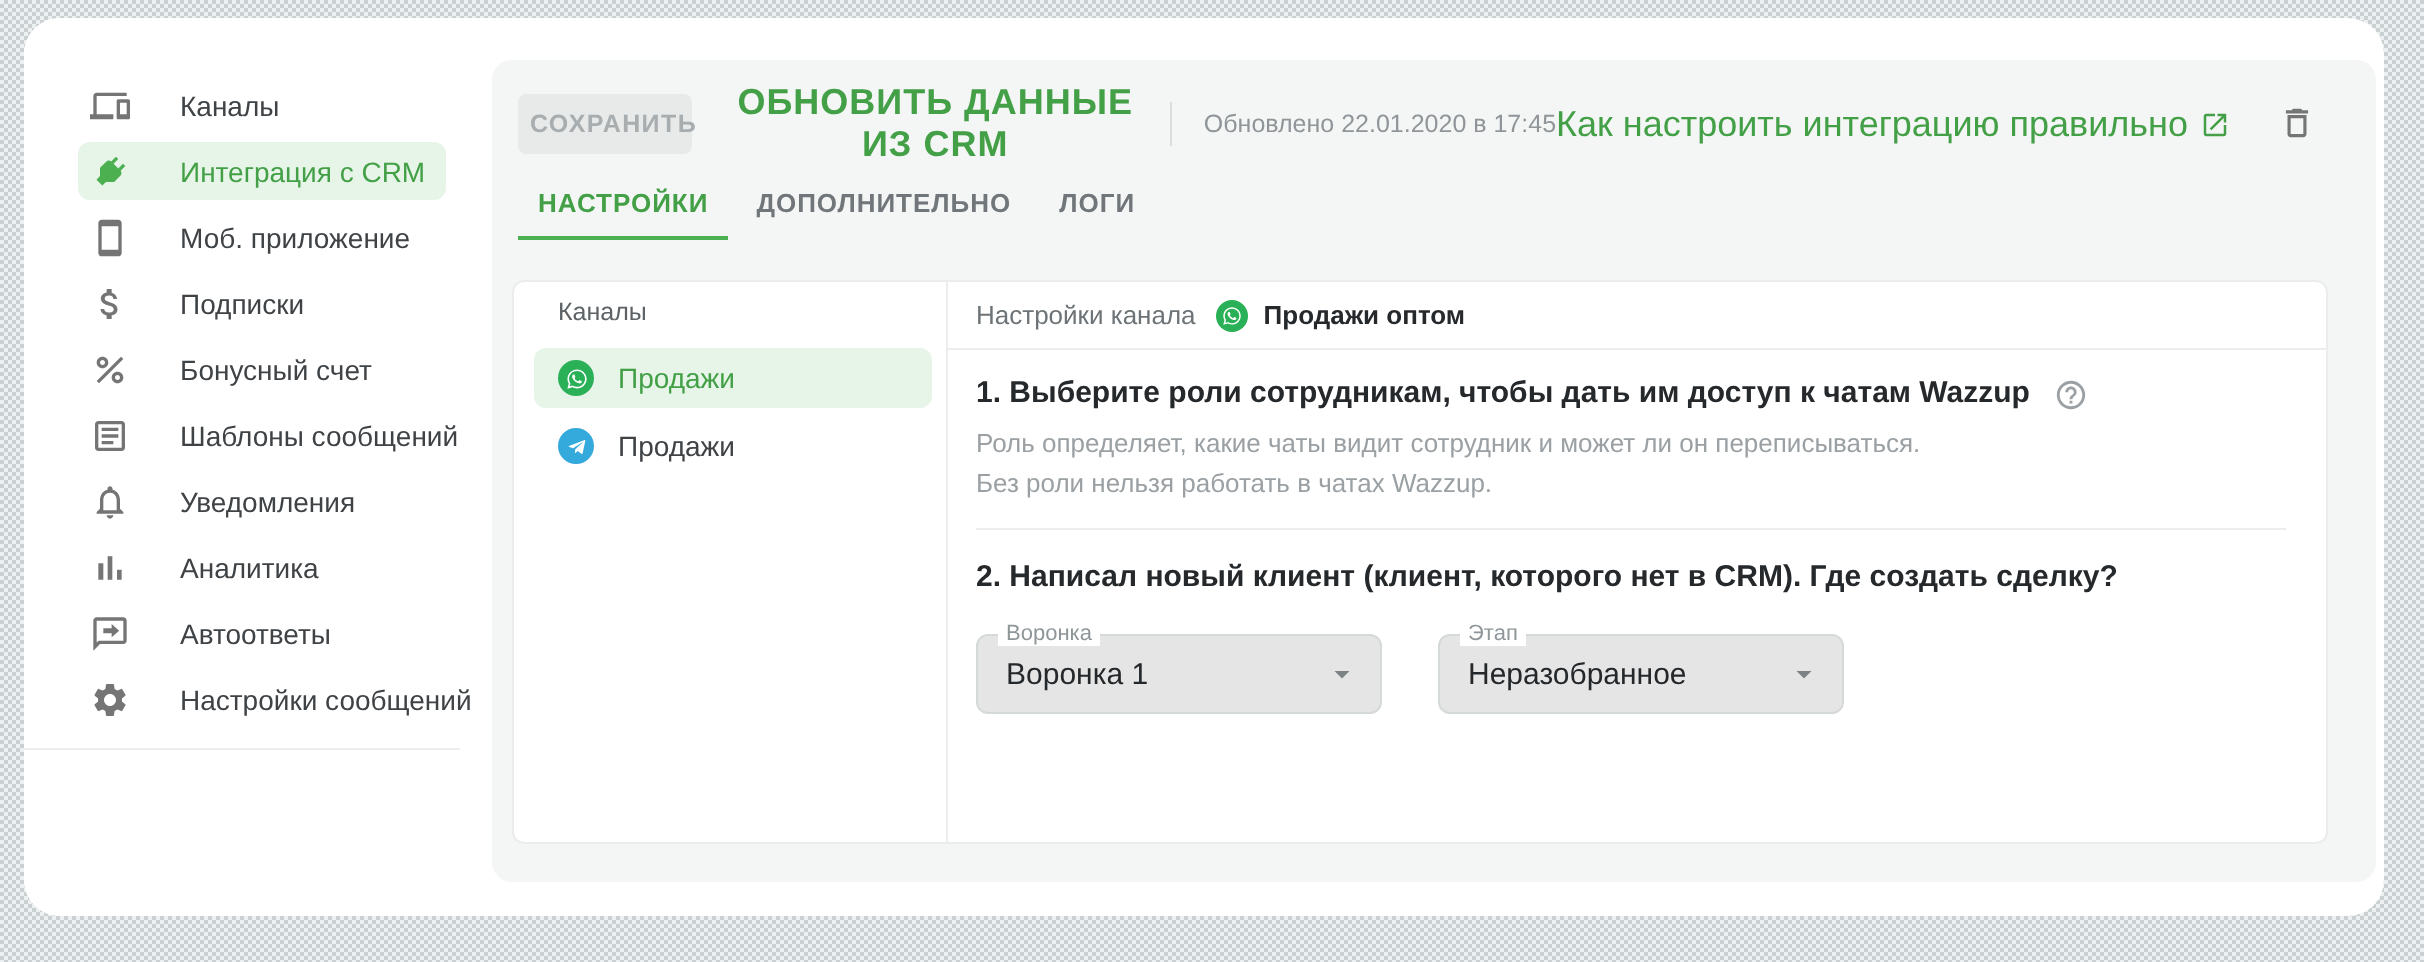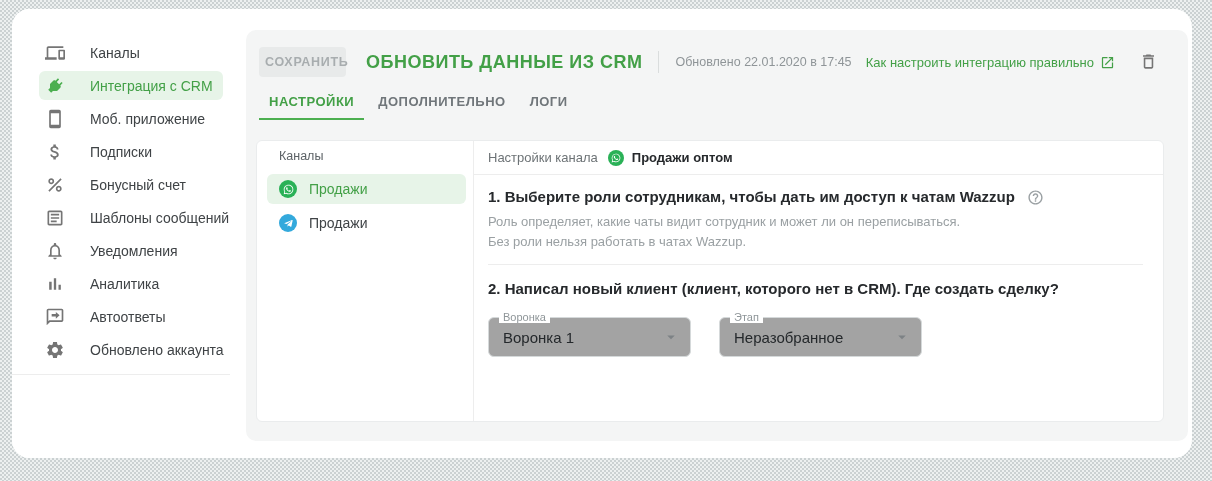--- a/index.html
+++ b/index.html
@@ -26,21 +26,21 @@
   .main{position:absolute;left:234px;top:21px;width:942px;height:411px;background:#f4f5f5;border-radius:10px;}
   
   .toolbar{position:absolute;left:13px;right:30px;top:17px;height:30px;display:flex;align-items:center;}
   .btn-save{width:87px;height:30px;background:#e8eaea;color:#a8adaf;border:none;border-radius:4px;
     font-family:inherit;font-size:12.5px;font-weight:bold;letter-spacing:.7px;cursor:default;}
   .btn-refresh{margin-left:20px;background:none;border:none;font-family:inherit;color:#43a047;
     font-size:18px;font-weight:bold;letter-spacing:.5px;cursor:pointer;padding:0;}
   .vdiv{width:1px;height:22px;background:#dadddd;margin:0 16px;}
   .updated{color:#8f9598;font-size:12.5px;white-space:nowrap;}
   .spacer{flex:1;}
-  .help-link{display:flex;align-items:center;gap:6px;color:#43a047;font-size:13px;text-decoration:none;cursor:pointer;white-space:nowrap;}
+  .help-link{display:flex;align-items:center;gap:6px;color:#43a047;font-size:18px;text-decoration:none;cursor:pointer;white-space:nowrap;}
   .help-link svg{width:15px;height:15px;fill:#43a047;}
   .trash-btn{margin-left:24px;background:none;border:none;padding:0;cursor:pointer;height:20px;}
   .trash-btn svg{width:19px;height:19px;fill:#757575;}
   
   .tabs{position:absolute;left:13px;top:64px;display:flex;gap:4px;}
   .tab{padding:0 10px 9px;font-size:13px;font-weight:bold;letter-spacing:.5px;color:#70767a;
     border-bottom:2px solid transparent;cursor:pointer;background:none;font-family:inherit;border-top:none;border-left:none;border-right:none;}
   .tab.active{color:#43a047;border-bottom:2px solid #4caf50;}
   
   .card{position:absolute;left:10px;top:110px;width:908px;height:282px;background:#fff;
@@ -62,21 +62,21 @@
   .sh-name{color:#26292c;font-weight:bold;}
   .settings-body{padding:13px 20px 0 14px;}
   .sec-title{display:flex;align-items:center;gap:12px;font-size:15px;font-weight:bold;color:#26292c;line-height:18px;}
   .help-ic svg{width:17px;height:17px;fill:#9aa0a3;display:block;}
   .sec-desc{margin-top:6px;font-size:13px;color:#9aa0a3;line-height:20px;}
   .btn-roles{margin-top:11px;width:205px;height:33px;background:#fff;border:1px solid #5cb860;border-radius:6px;
     color:#43a047;font-family:inherit;font-size:13px;font-weight:bold;letter-spacing:.8px;cursor:pointer;}
   .hdiv{border-top:1px solid #ededed;margin:12px 0 0;}
   .sec2-title{margin-top:15px;}
   .selects{display:flex;gap:28px;margin-top:19px;}
-  .select{position:relative;width:203px;height:40px;border:1px solid #d5d9da;border-radius:6px;background:#a3a3a3;
+  .select{position:relative;width:203px;height:40px;border:1px solid #d5d9da;border-radius:6px;background:#e5e5e5;
     display:flex;align-items:center;padding:0 10px 0 14px;box-sizing:border-box;cursor:pointer;}
   .select .flabel{position:absolute;top:-7px;left:10px;background:#fff;padding:0 4px;font-size:11px;color:#8f9699;}
   .select .value{flex:1;font-size:15px;color:#24282b;white-space:nowrap;}
   .select .arrow svg{width:18px;height:18px;fill:#7d8285;display:block;}
 </style>
 </head>
 <body>
 
 <div class="canvas">
 
@@ -155,21 +155,21 @@
           </svg>
         </span>
       <span class="lbl">Автоответы</span>
     </div>
     <div class="side-item">
       <span class="ic">
           <svg viewBox="0 0 24 24">
             <path d="M19.14 12.94c.04-.3.06-.61.06-.94 0-.32-.02-.64-.07-.94l2.03-1.58c.18-.14.23-.41.12-.61l-1.92-3.32c-.12-.22-.37-.29-.59-.22l-2.39.96c-.5-.38-1.03-.7-1.62-.94l-.36-2.54c-.04-.24-.24-.41-.48-.41h-3.84c-.24 0-.43.17-.47.41l-.36 2.54c-.59.24-1.13.57-1.62.94l-2.39-.96c-.22-.08-.47 0-.59.22L2.74 8.87c-.12.21-.08.47.12.61l2.03 1.58c-.05.3-.09.63-.09.94s.02.64.07.94l-2.03 1.58c-.18.14-.23.41-.12.61l1.92 3.32c.12.22.37.29.59.22l2.39-.96c.5.38 1.03.7 1.62.94l.36 2.54c.05.24.24.41.48.41h3.84c.24 0 .44-.17.47-.41l.36-2.54c.59-.24 1.13-.56 1.62-.94l2.39.96c.22.08.47 0 .59-.22l1.92-3.32c.12-.22.07-.47-.12-.61l-2.01-1.58zM12 15.6c-1.98 0-3.6-1.62-3.6-3.6s1.62-3.6 3.6-3.6 3.6 1.62 3.6 3.6-1.62 3.6-3.6 3.6z"></path>
           </svg>
         </span>
-      <span class="lbl">Обновлено аккаунта</span>
+      <span class="lbl">Настройки сообщений</span>
     </div>
     <div class="side-divider"></div>
   </nav>
 
   <div class="main">
 
     <div class="toolbar">
       <button class="btn-save" disabled="">СОХРАНИТЬ</button>
       <button class="btn-refresh">ОБНОВИТЬ ДАННЫЕ ИЗ CRM</button>
       <span class="vdiv"></span>

